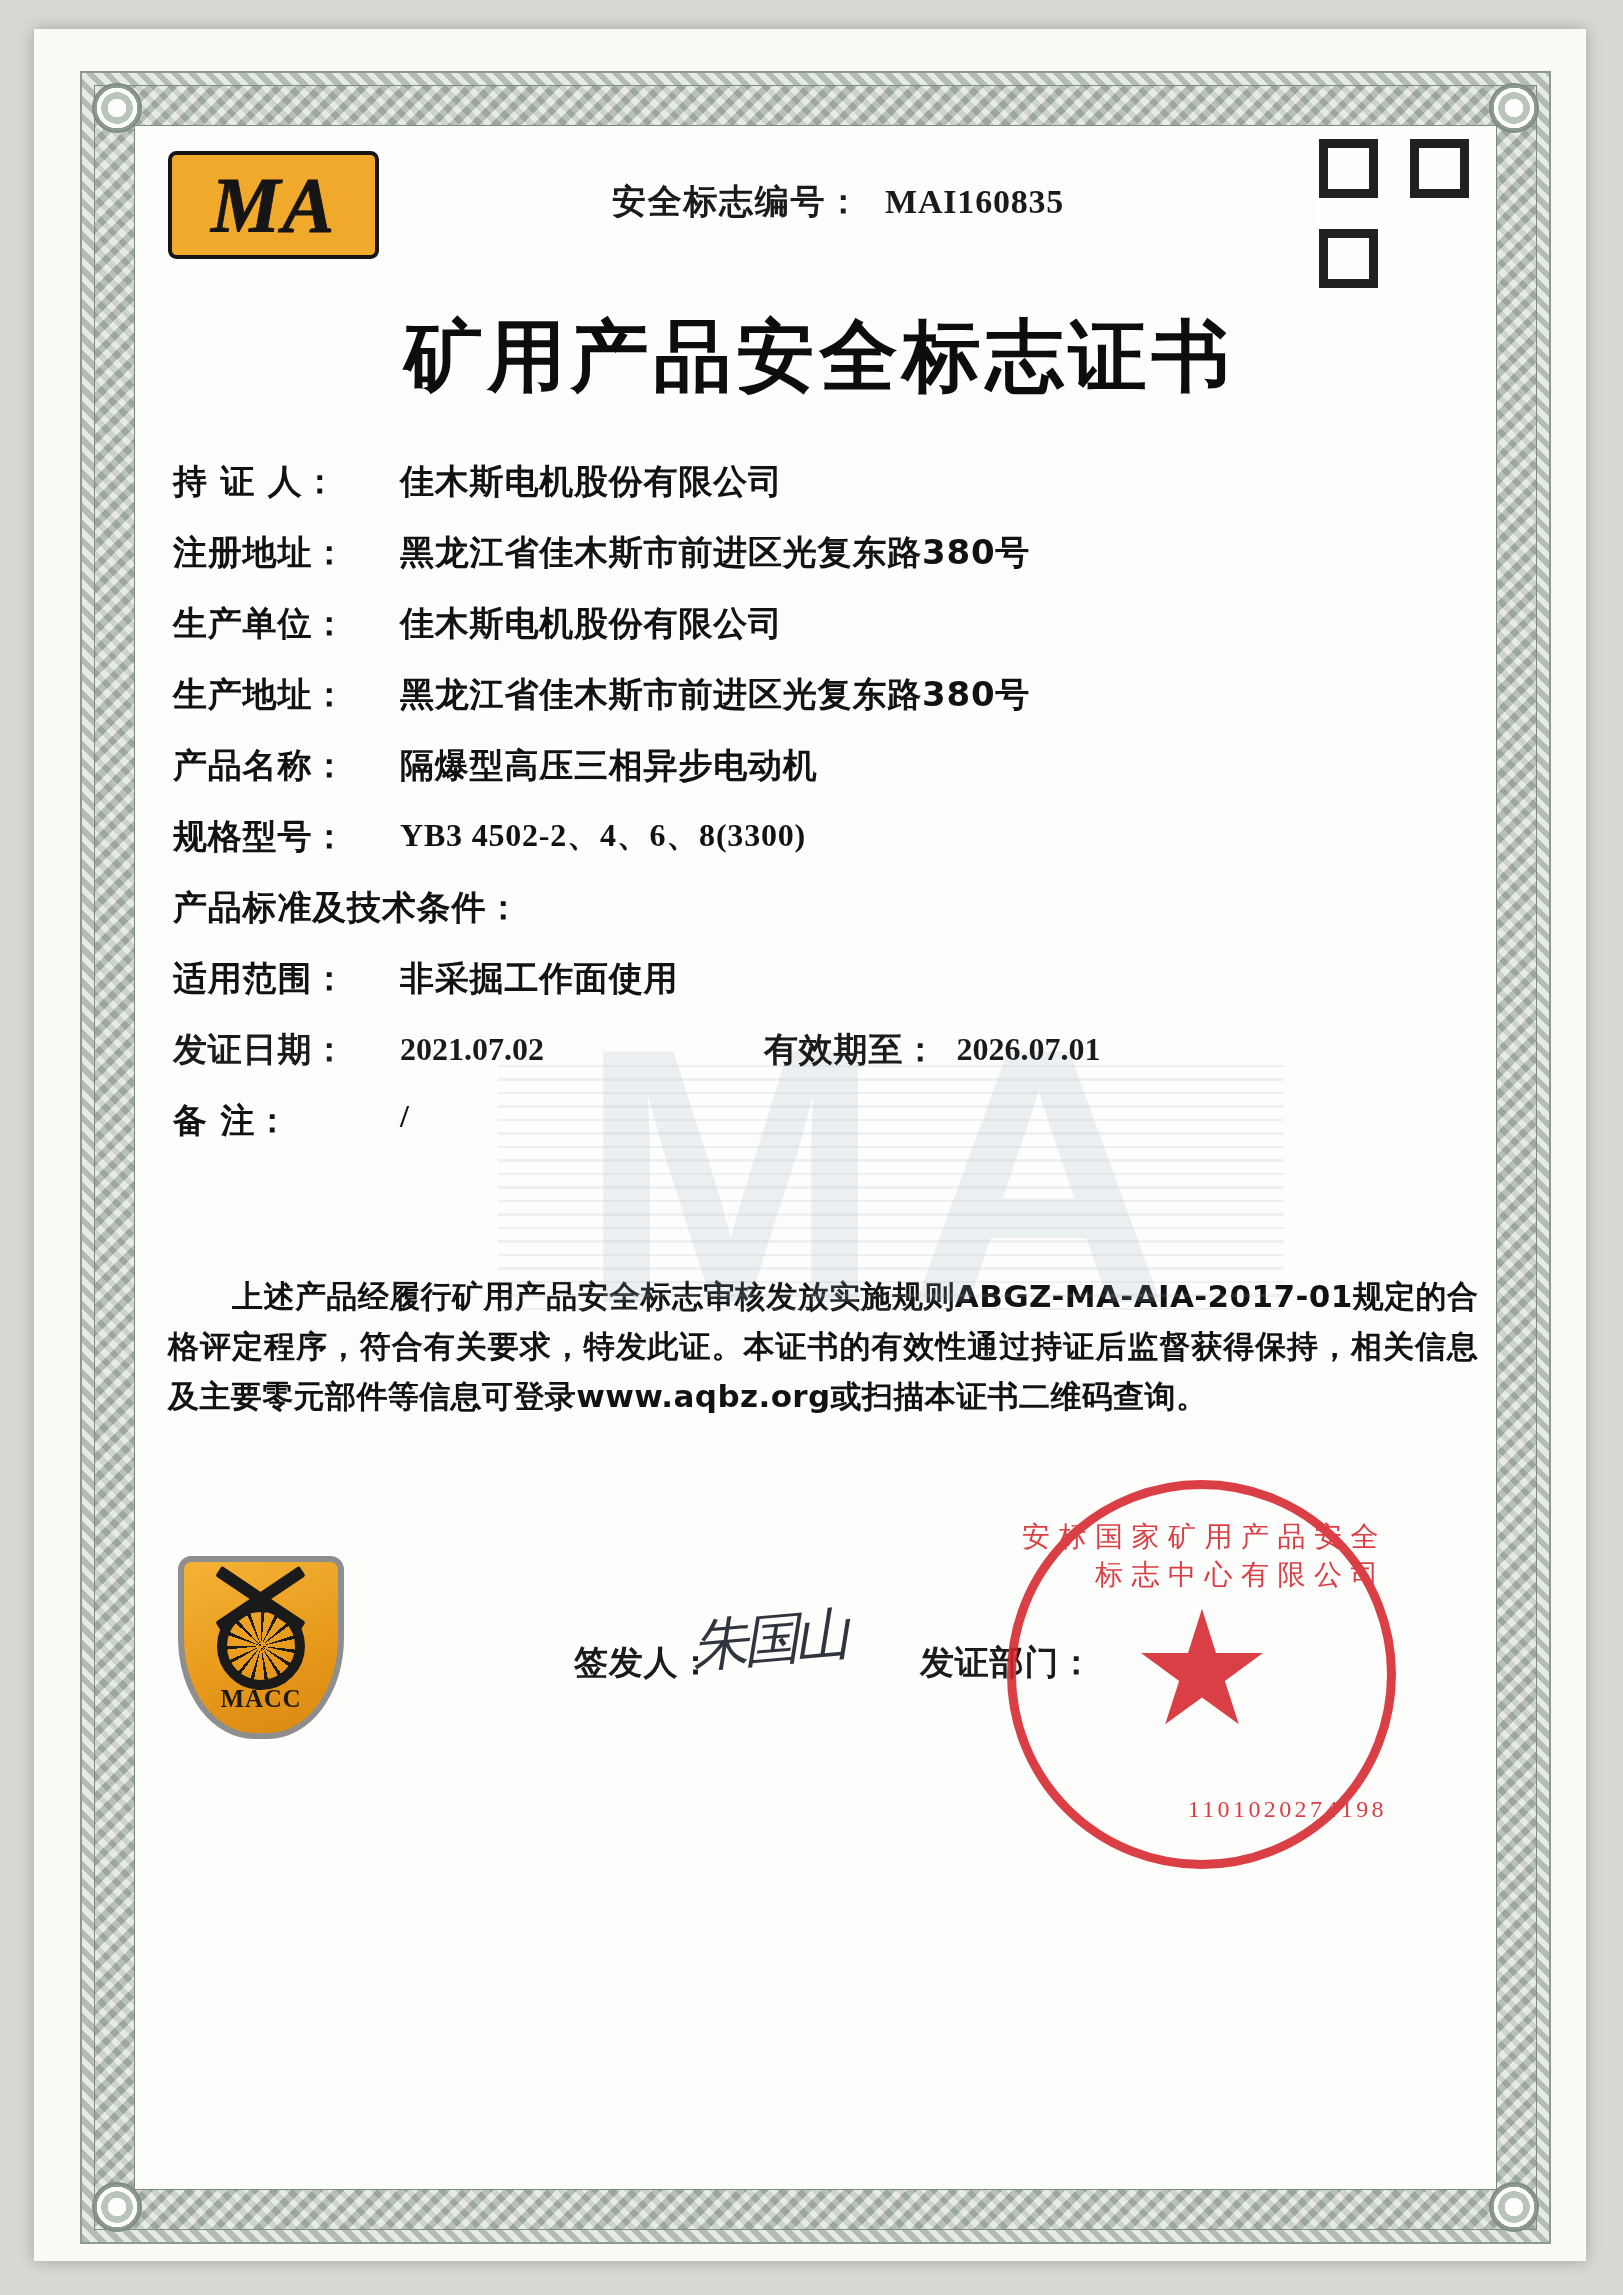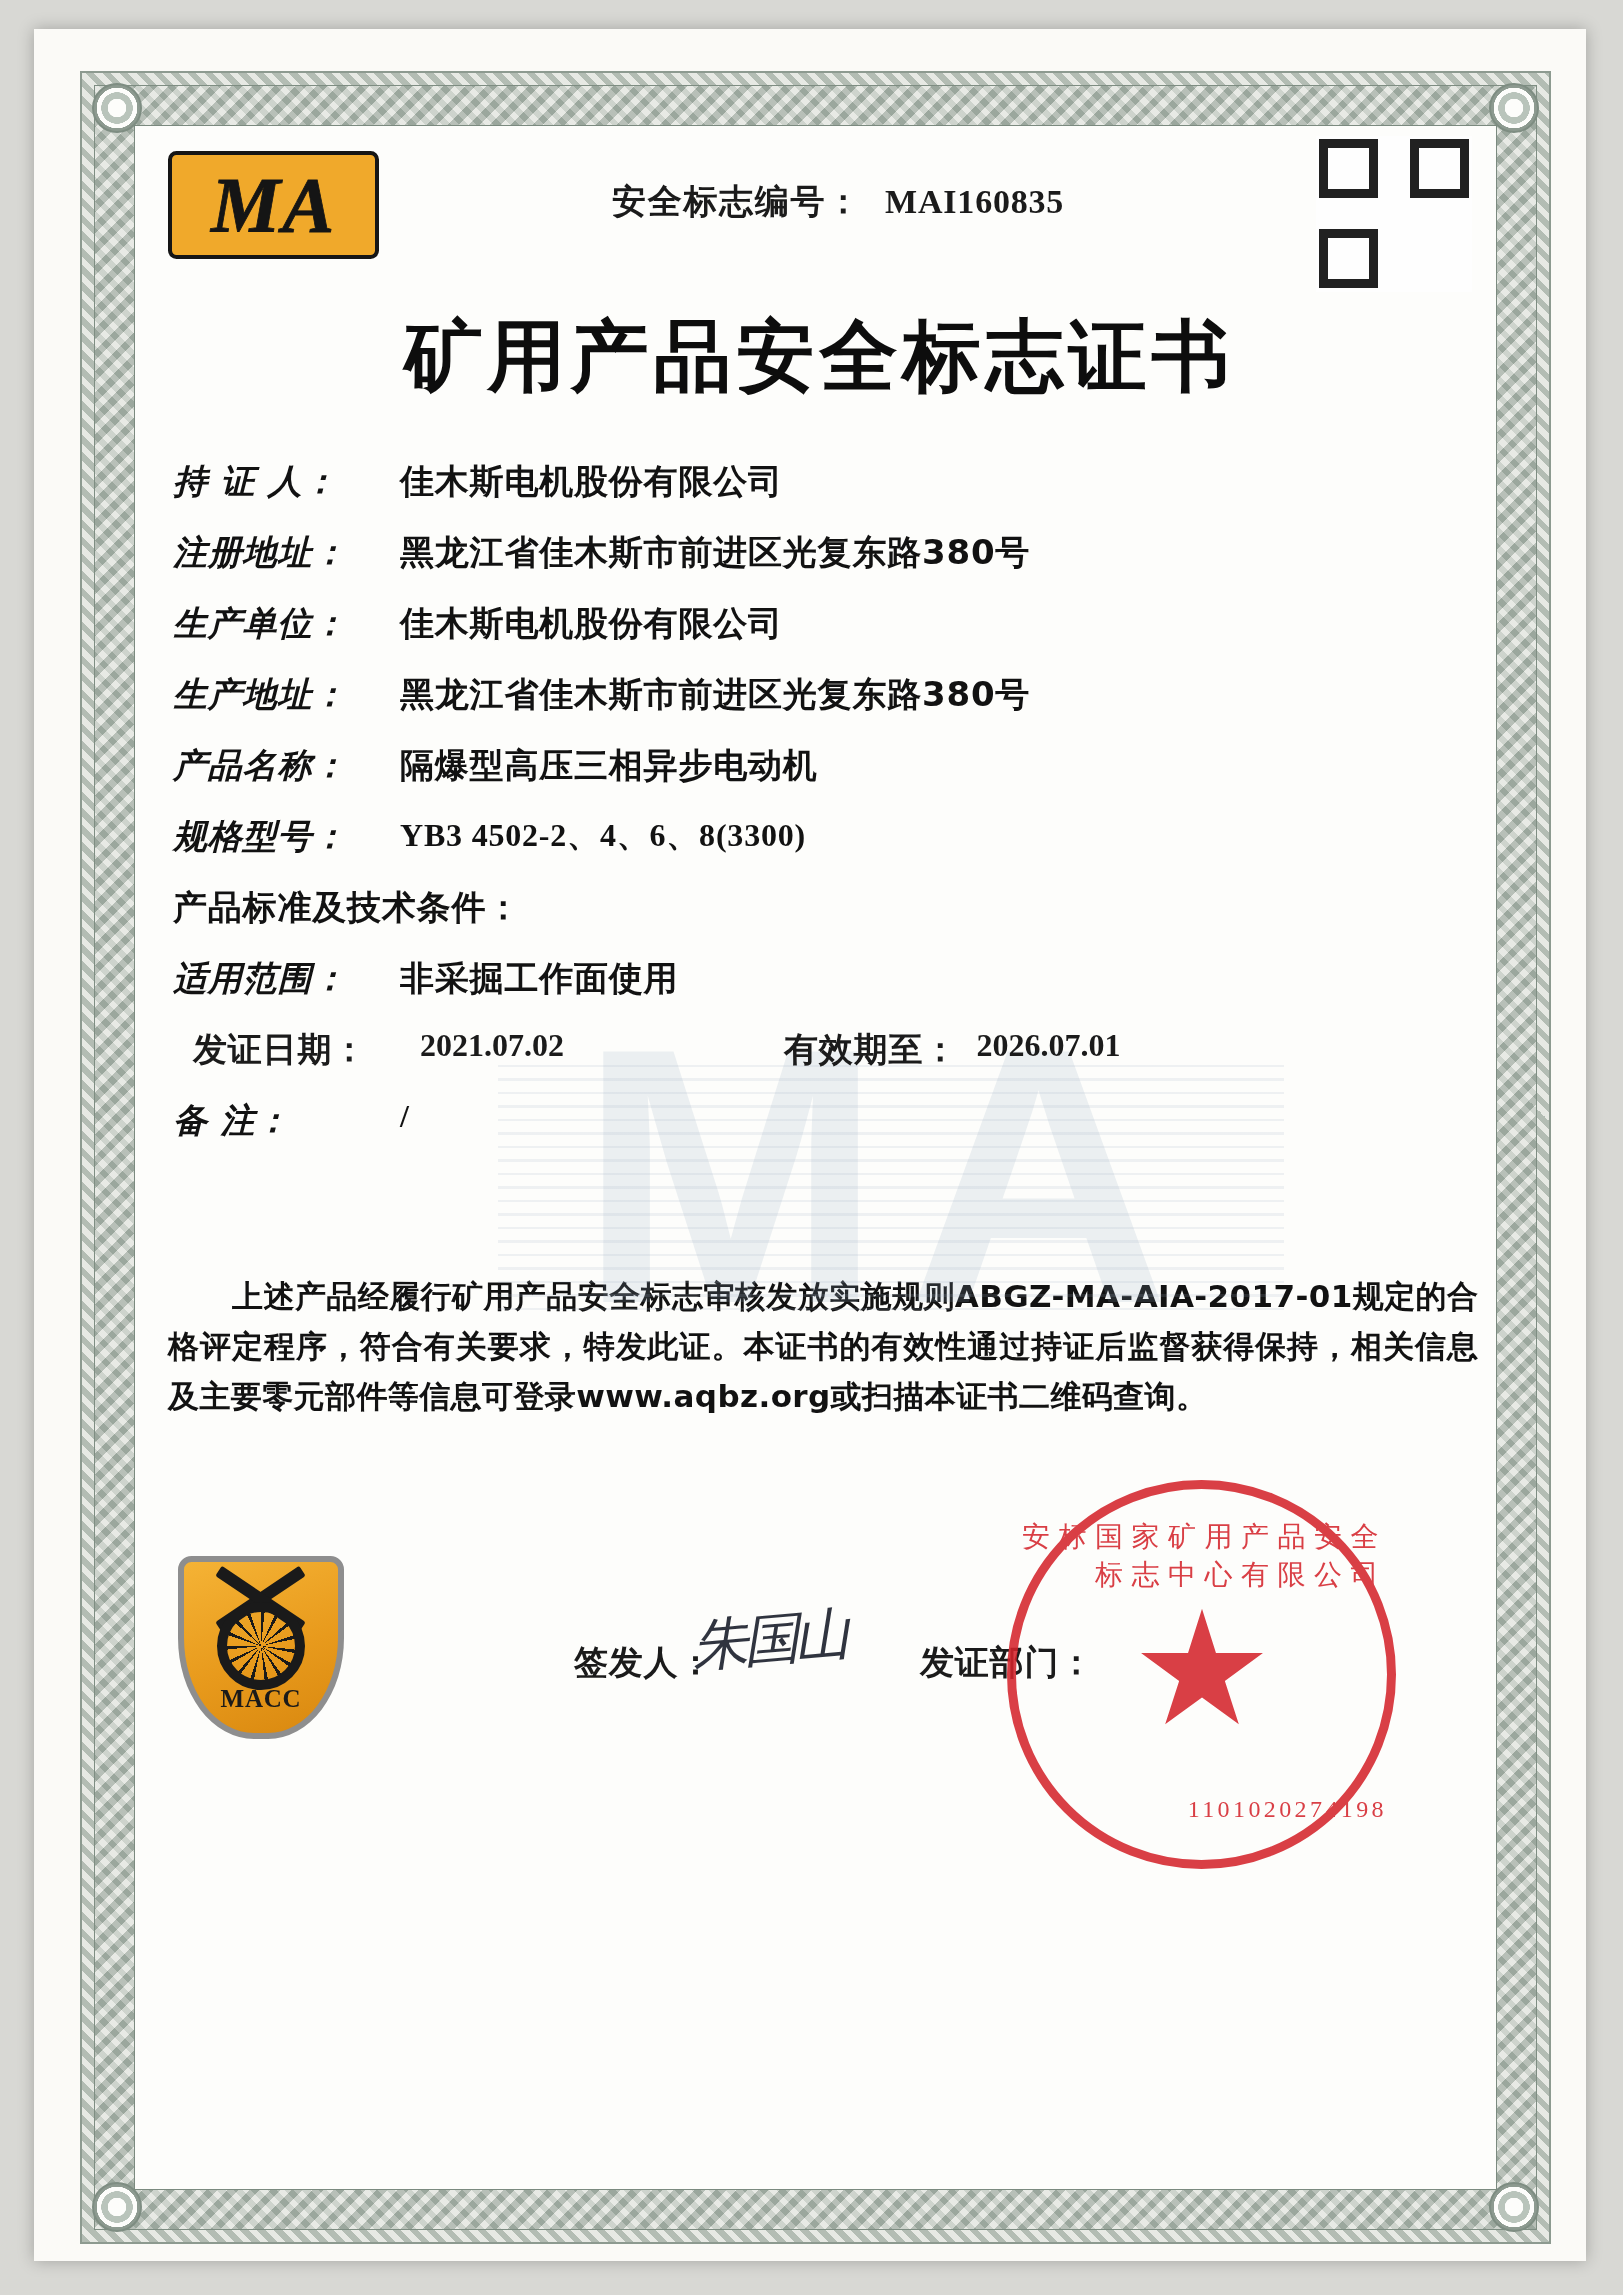--- a/index.html
+++ b/index.html
@@ -208,45 +208,44 @@
     margin-bottom: 25px;
     font-size: 34px;
   }
   .fkey {
     font-family: "DejaVu Sans", sans-serif;
     font-weight: bold;
     color: #121212;
     white-space: nowrap;
     letter-spacing: 0.8px;
   }
-  .fkey.w1 { width: 227px; font-style: italic; }
+  .fkey.w1 { width: 227px; }
   .fval {
     font-family: "DejaVu Sans", sans-serif;
     font-weight: bold;
     color: #121212;
     letter-spacing: 0.8px;
   }
   .fval.sm {
     font-size: 29px;
     font-family: "Liberation Serif", serif;
     letter-spacing: 0.4px;
     line-height: 1.28;
   }
   .fval.mono {
     font-family: "Liberation Serif", serif;
     font-size: 32px;
   }
   .frow.wide .fkey { width: auto; margin-right: 10px; }
 
   .row-dates {
     display: flex;
-    align-items: flex-start;
+    align-items: center;
     font-size: 34px;
     margin-bottom: 25px;
-    margin-left: 20px;
   }
   .row-dates .k1 { width: 227px; font-family:"DejaVu Sans",sans-serif; font-weight: bold; letter-spacing:0.8px;}
   .row-dates .v1 { font-family: "Liberation Serif", serif; font-weight: bold; font-size: 32px; width: 364px;}
   .row-dates .k2 { font-family:"DejaVu Sans",sans-serif; font-weight: bold; letter-spacing:0.8px; margin-right: 18.6px;}
   .row-dates .v2 { font-family: "Liberation Serif", serif; font-weight: bold; font-size: 32px;}
 
   
   .statement {
     margin-top: 127px;
     padding: 0 18.6px 0 34px;

